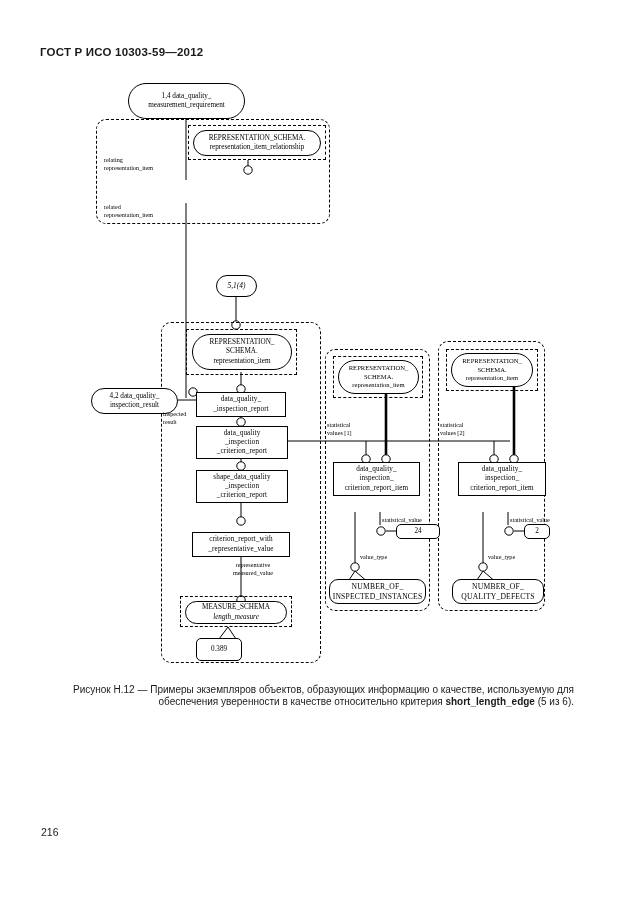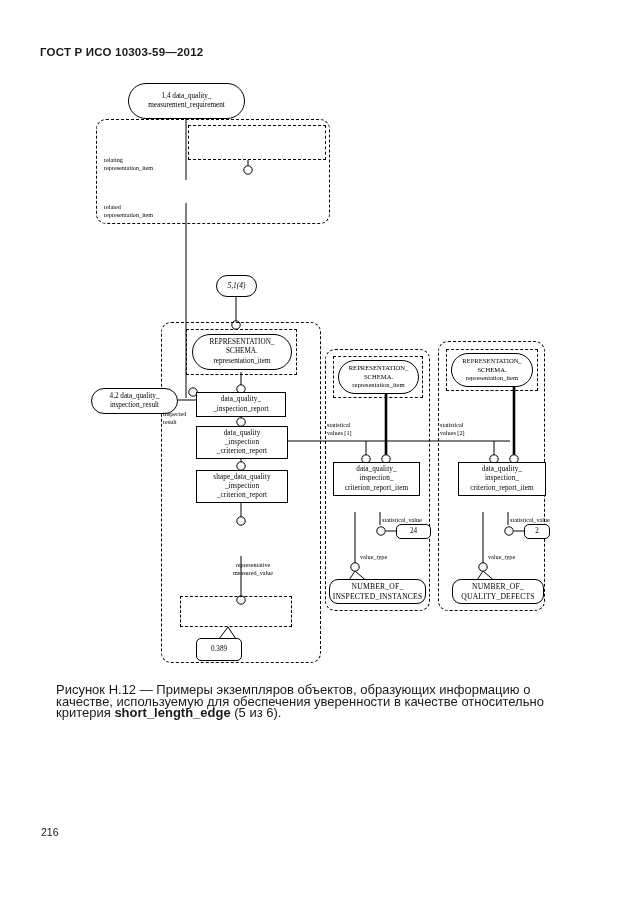--- a/index.html
+++ b/index.html
@@ -74,21 +74,21 @@
     color:#000;white-space:pre-line;text-align:left;
   }
   .lbl.ctr{text-align:center;}
 
   .italic{font-style:italic;}
 
   
   #caption{
     position:absolute;left:56px;top:684px;width:518px;
     font-family:"Liberation Sans", sans-serif;
-    font-size:13px;line-height:11.6px;text-align:left;color:#1a1a1a;
+    font-size:10px;line-height:11.6px;text-align:right;color:#1a1a1a;
   }
   #caption .b{font-weight:bold;}
 
   #page-number{
     position:absolute;left:41px;top:826px;
     font-family:"Liberation Sans", sans-serif;
     font-size:10.5px;color:#1a1a1a;
   }
 </style>
 </head>
@@ -181,20 +181,24 @@
 
     <div class="node dashbox round heavy" style="left:438px;top:341px;width:107px;height:270px;"></div>
 
     <div class="node dashbox" style="left:446px;top:349px;width:92px;height:42px;"></div>
 
     <div class="node sel" style="left:128px;top:83px;width:117px;height:36px;">
       <span style="white-space: pre-line;">1,4 data_quality_
 measurement_requirement</span>
     </div>
 
+    <div class="node sch" style="left:193px;top:130px;width:128px;height:26px;">
+      <span style="white-space: pre-line;">REPRESENTATION_SCHEMA.
+representation_item_relationship</span>
+    </div>
 
 
     <div class="lbl" style="left: 104px; top: 156px; width: 84px; white-space: pre-line;">relating
   representation_item</div>
 
     <div class="lbl" style="left: 104px; top: 203px; width: 84px; white-space: pre-line;">related
   representation_item</div>
 
     <div class="node ref" style="left:216px;top:275px;width:41px;height:22px;font-style:italic;">
       <span>5,1(4)</span>
@@ -224,24 +228,32 @@
 _inspection
 _criterion_report</span>
     </div>
 
     <div class="node ent" style="left:196px;top:470px;width:92px;height:33px;">
       <span style="white-space: pre-line;">shape_data_quality
 _inspection
 _criterion_report</span>
     </div>
 
+    <div class="node ent" style="left:192px;top:532px;width:98px;height:25px;">
+      <span style="white-space: pre-line;">criterion_report_with
+_representative_value</span>
+    </div>
 
     <div class="lbl ctr" style="left: 215px; top: 561px; width: 76px; white-space: pre-line;">representative
 measured_value</div>
 
+    <div class="node sch" style="left:185px;top:601px;width:102px;height:23px;flex-direction:column;">
+      <span>MEASURE_SCHEMA</span>
+      <span class="italic">length_measure</span>
+    </div>
 
     <div class="node val" style="left:196px;top:638px;width:46px;height:23px;">
       <span>0.389</span>
     </div>
 
     <div class="node sch small" style="left:338px;top:360px;width:81px;height:34px;">
       <span style="white-space: pre-line;">REPRESENTATION_
 SCHEMA.
 representation_item</span>
     </div>
@@ -250,21 +262,21 @@
  values [1]</div>
 
     <div class="node ent" style="left:333px;top:462px;width:87px;height:34px;">
       <span style="white-space: pre-line;">data_quality_
 inspection_
 criterion_report_item</span>
     </div>
 
     <div class="lbl" style="left:382px;top:516px;width:58px;">statistical_value</div>
 
-    <div class="node val" style="left:396px;top:524px;width:35px;height:15px;">
+    <div class="node val" style="left:396px;top:524px;width:44px;height:15px;">
       <span>24</span>
     </div>
 
     <div class="lbl" style="left:360px;top:553px;width:44px;">value_type</div>
 
     <div class="node enumbox" style="left:329px;top:579px;width:97px;height:25px;">
       <span style="white-space: pre-line;">NUMBER_OF_
 INSPECTED_INSTANCES</span>
     </div>
 

